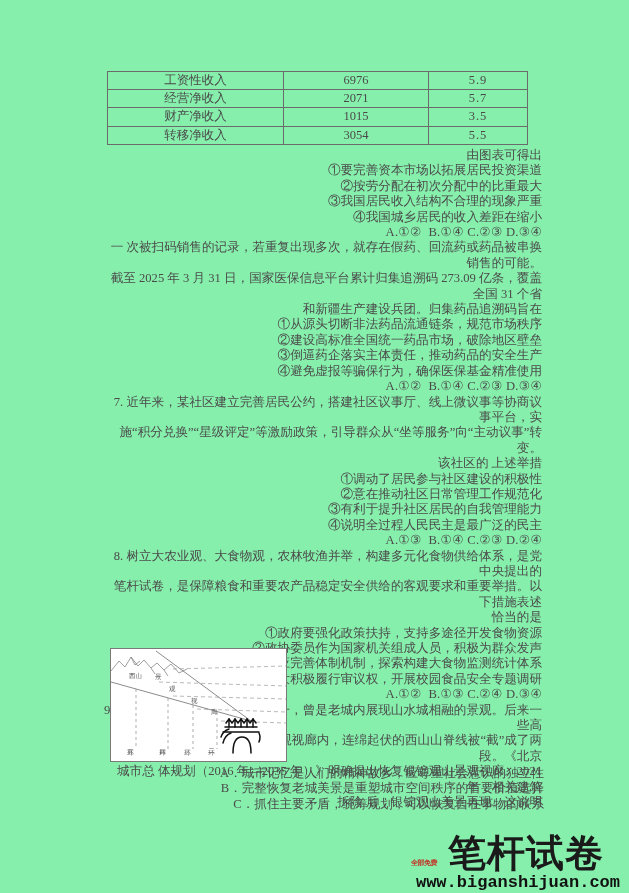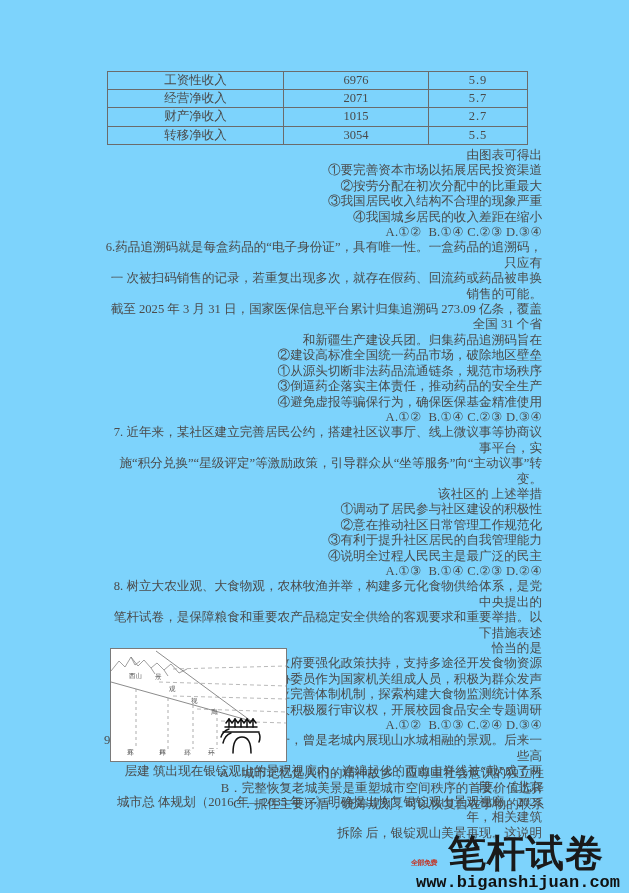--- a/index.html
+++ b/index.html
@@ -11,21 +11,21 @@
     width: 629px;
     height: 893px;
     position: relative;
     font-family: "Liberation Serif", "DejaVu Serif", serif;
     color: #4a4a4a;
     overflow: hidden;
   }
   .page {
     position: absolute;
     inset: 0;
-    background: #7dd3fc;
+    background: #86efac;
   }
 
   
   .data-table-wrap {
     position: absolute;
     left: 107px;
     top: 71px;
     width: 417px;
   }
   table.income-table {
@@ -143,45 +143,44 @@
           <td class="col-pct">5.9</td>
         </tr>
         <tr>
           <td class="col-label">经营净收入</td>
           <td class="col-val">2071</td>
           <td class="col-pct">5.7</td>
         </tr>
         <tr>
           <td class="col-label">财产净收入</td>
           <td class="col-val">1015</td>
-          <td class="col-pct">2.7</td>
+          <td class="col-pct">3.5</td>
         </tr>
         <tr>
           <td class="col-label">转移净收入</td>
           <td class="col-val">3054</td>
           <td class="col-pct">5.5</td>
         </tr>
       </tbody>
     </table>
   </div>
 
   <div class="body-text">
     <div class="line">由图表可得出</div>
     <div class="line">①要完善资本市场以拓展居民投资渠道</div>
     <div class="line">②按劳分配在初次分配中的比重最大</div>
     <div class="line">③我国居民收入结构不合理的现象严重</div>
     <div class="line">④我国城乡居民的收入差距在缩小</div>
     <div class="line opts">A.①②  B.①④ C.②③ D.③④</div>
 
-    <div class="line qstart">6.药品追溯码就是每盒药品的“电子身份证”，具有唯一性。一盒药品的追溯码，只应有</div>
     <div class="line">一 次被扫码销售的记录，若重复出现多次，就存在假药、回流药或药品被串换销售的可能。</div>
     <div class="line">截至 2025 年 3 月 31 日，国家医保信息平台累计归集追溯码 273.09 亿条，覆盖全国 31 个省</div>
     <div class="line">和新疆生产建设兵团。归集药品追溯码旨在</div>
+    <div class="line">①从源头切断非法药品流通链条，规范市场秩序</div>
     <div class="line">②建设高标准全国统一药品市场，破除地区壁垒</div>
-    <div class="line">①从源头切断非法药品流通链条，规范市场秩序</div>
     <div class="line">③倒逼药企落实主体责任，推动药品的安全生产</div>
     <div class="line">④避免虚报等骗保行为，确保医保基金精准使用</div>
     <div class="line opts">A.①②  B.①④ C.②③ D.③④</div>
 
     <div class="line qstart">7. 近年来，某社区建立完善居民公约，搭建社区议事厅、线上微议事等协商议事平台，实</div>
     <div class="line">施“积分兑换”“星级评定”等激励政策，引导群众从“坐等服务”向“主动议事”转变。</div>
     <div class="line">该社区的 上述举措</div>
     <div class="line">①调动了居民参与社区建设的积极性</div>
     <div class="line">②意在推动社区日常管理工作规范化</div>
     <div class="line">③有利于提升社区居民的自我管理能力</div>

